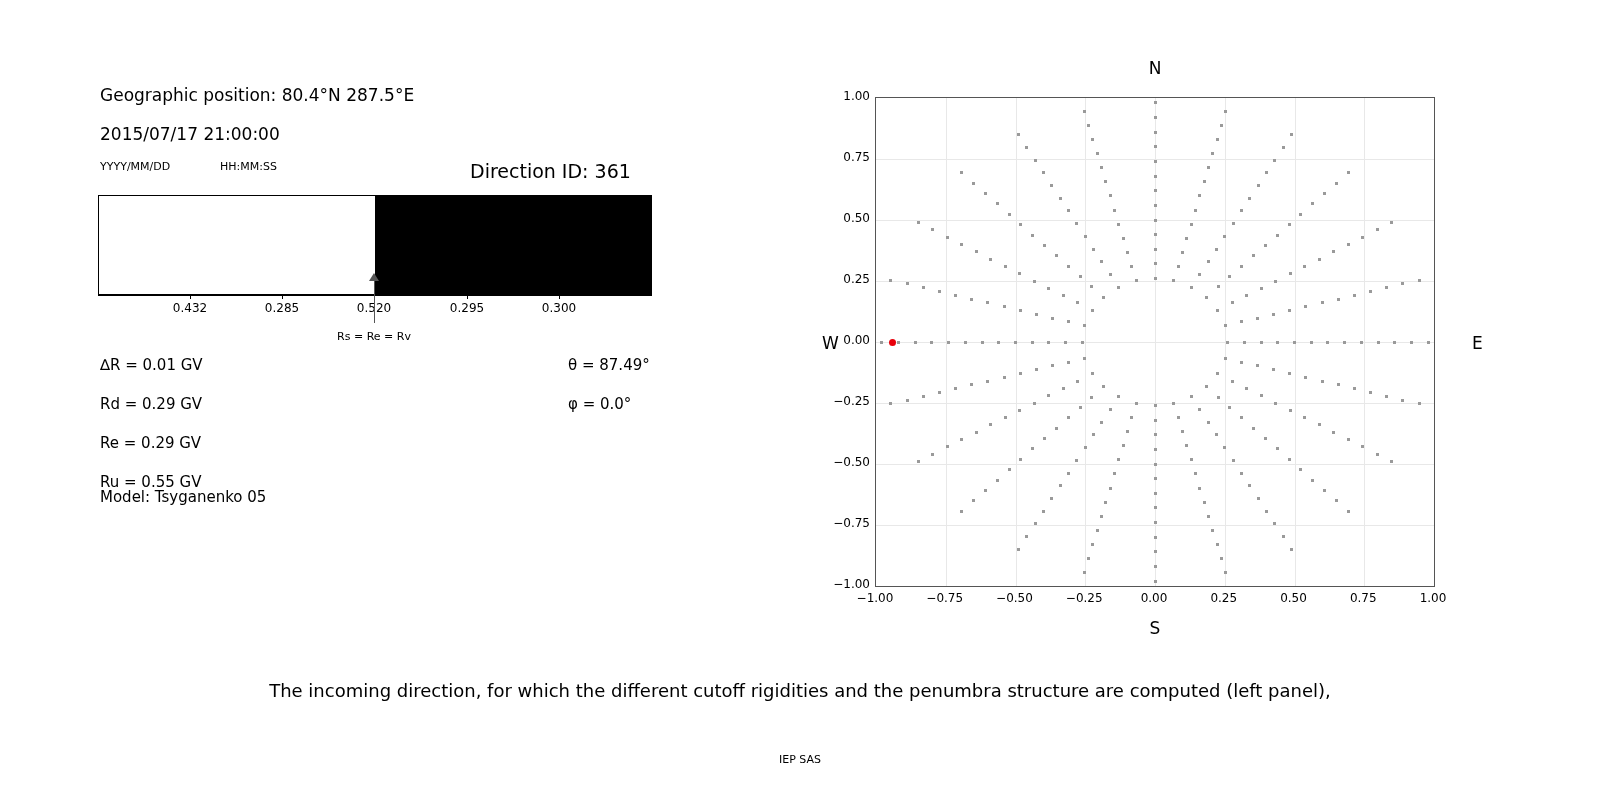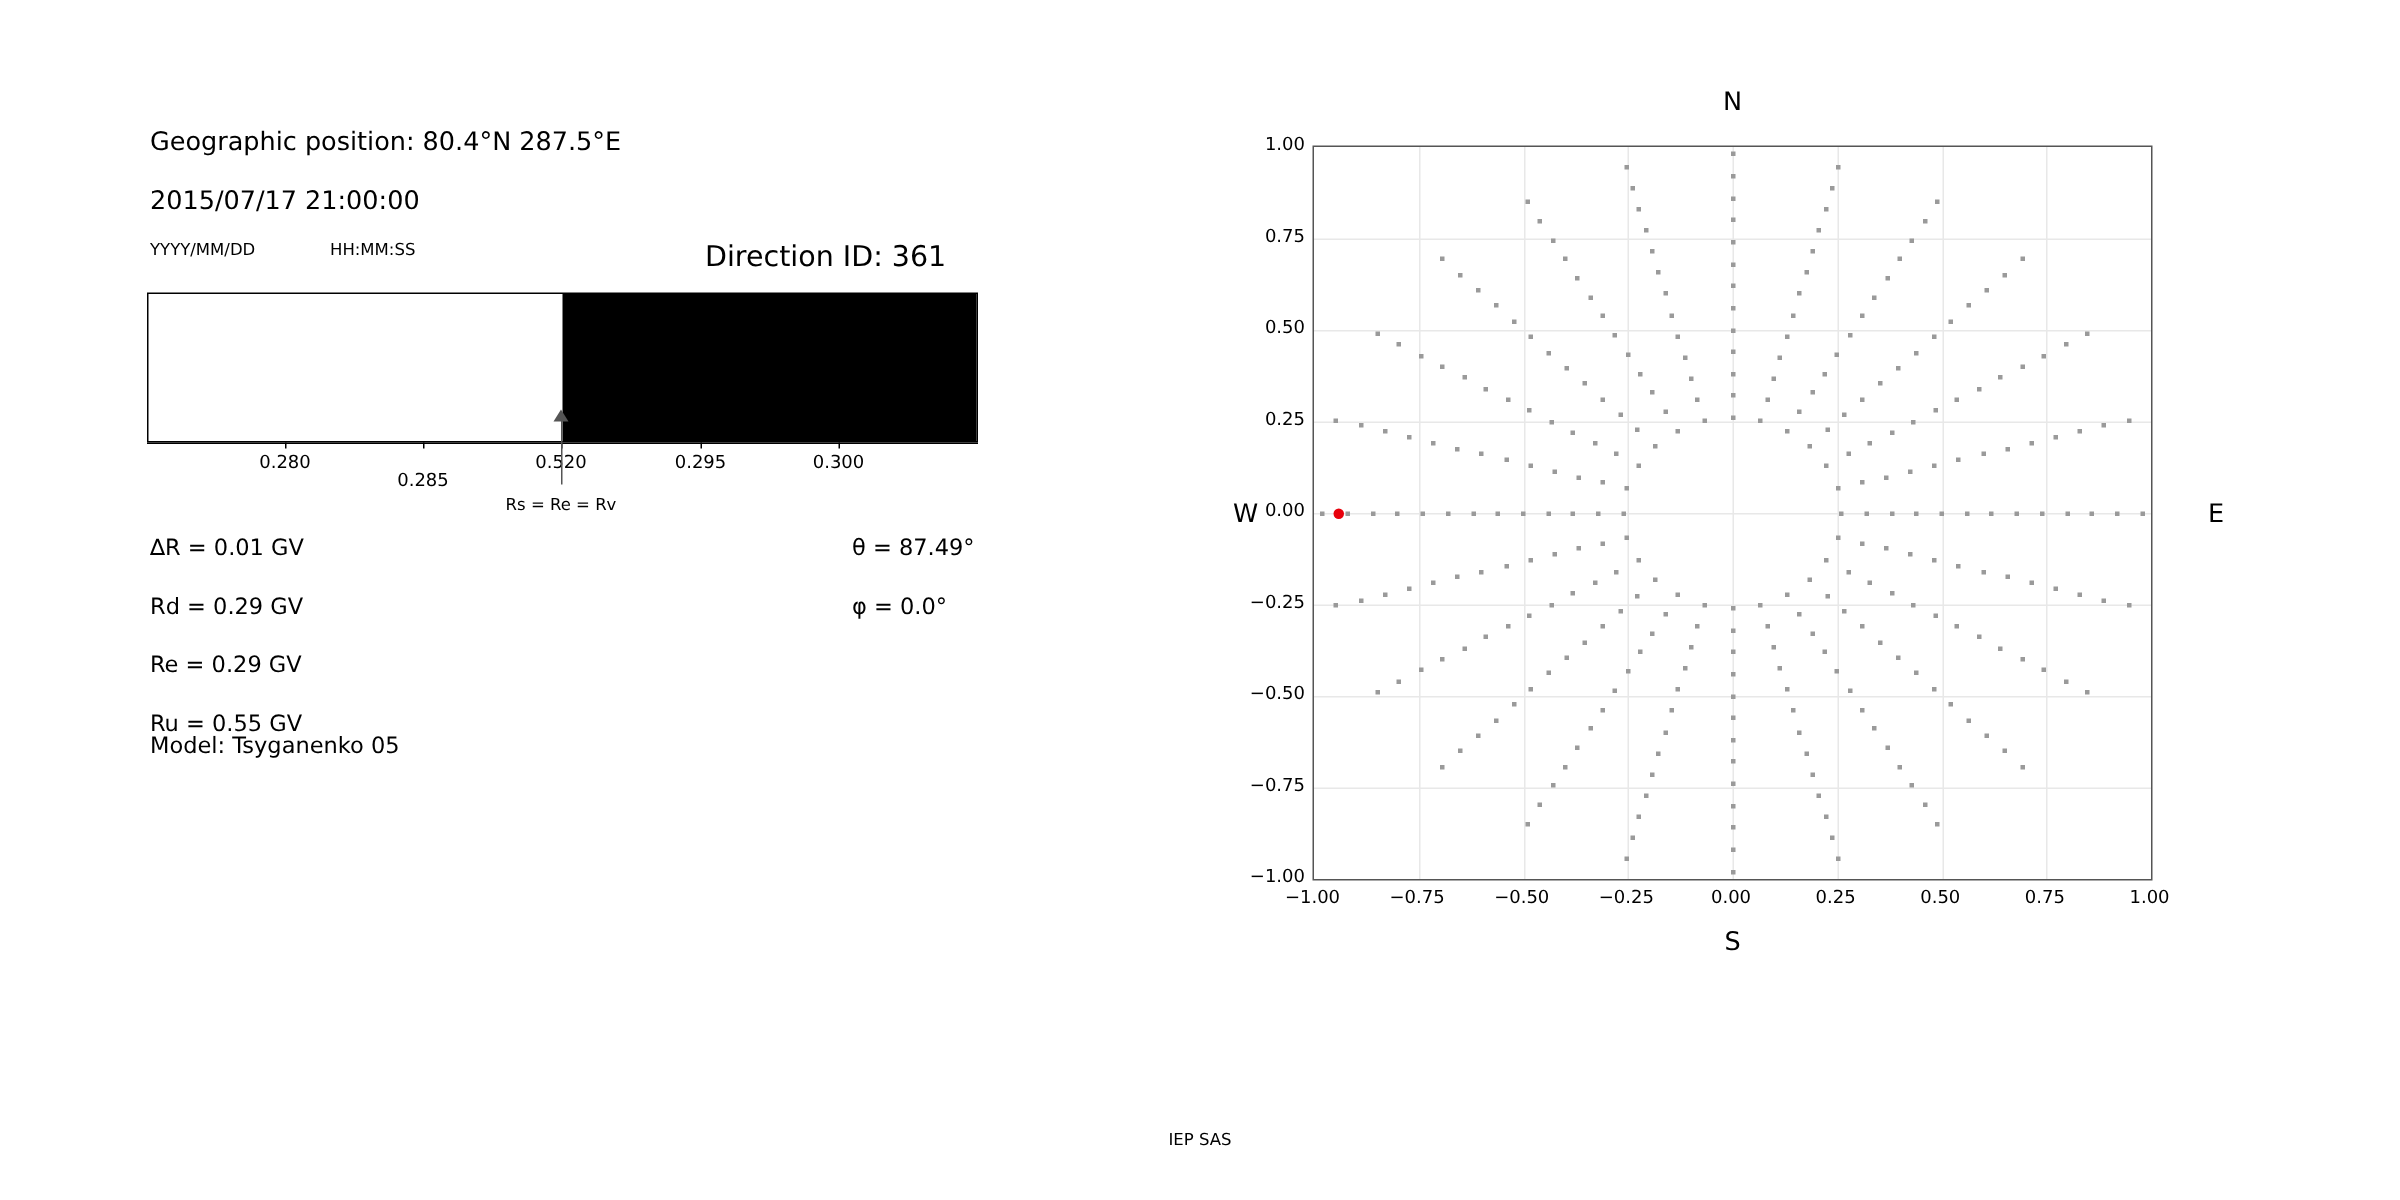--- a/index.html
+++ b/index.html
@@ -214,22 +214,22 @@
     <div id="penumbra-black"></div>
   </div>
   <div id="penumbra-axis"></div>
 
   <div class="tick" style="left:190px;"></div>
   <div class="tick" style="left:282px;"></div>
   <div class="tick" style="left:374px;"></div>
   <div class="tick" style="left:467px;"></div>
   <div class="tick" style="left:559px;"></div>
 
-  <div class="tick-label" style="left:190px;">0.280</div>
-  <div class="tick-label" style="left:282px;margin-top:12px;">0.285</div>
+  <div class="tick-label" style="left:190px;">0.432</div>
+  <div class="tick-label" style="left:282px;">0.285</div>
   <div class="tick-label" style="left:374px;">0.520</div>
   <div class="tick-label" style="left:467px;">0.295</div>
   <div class="tick-label" style="left:559px;">0.300</div>
 
   <div id="marker-line"></div>
   <div id="marker-head"></div>
   <div id="rs-label">Rs = Re = Rv</div>
 
   <div class="param" id="p-dr">∆R = 0.01 GV</div>
   <div class="param" id="p-rd">Rd = 0.29 GV</div>
@@ -593,14 +593,15 @@
     <div class="axis-label-num" style="left: 194.5px; top: 551px; width: 40px; text-align: center;">−0.50</div>
     <div class="axis-label-num" style="left: 264.25px; top: 551px; width: 40px; text-align: center;">−0.25</div>
     <div class="axis-label-num" style="left: 334px; top: 551px; width: 40px; text-align: center;">0.00</div>
     <div class="axis-label-num" style="left: 403.75px; top: 551px; width: 40px; text-align: center;">0.25</div>
     <div class="axis-label-num" style="left: 473.5px; top: 551px; width: 40px; text-align: center;">0.50</div>
     <div class="axis-label-num" style="left: 543.25px; top: 551px; width: 40px; text-align: center;">0.75</div>
     <div class="axis-label-num" style="left: 613px; top: 551px; width: 40px; text-align: center;">1.00</div>
   </div>
 
 <div id="caption">
+  <div>The incoming direction, for which the different cutoff rigidities and the penumbra structure are computed (left panel),</div>
 </div>
 <div id="footer">IEP SAS</div>
 
 </body></html>

